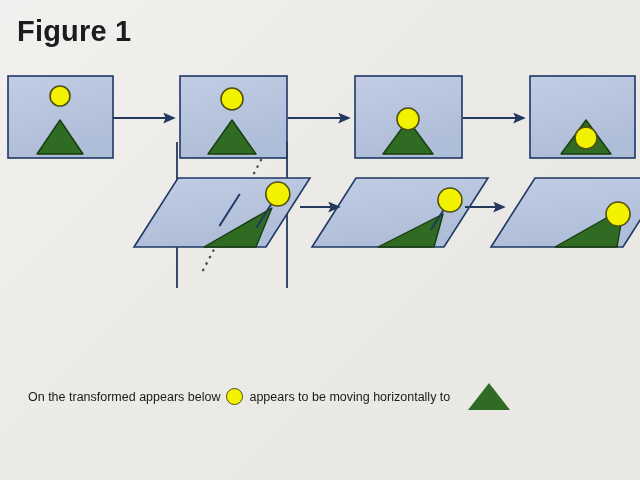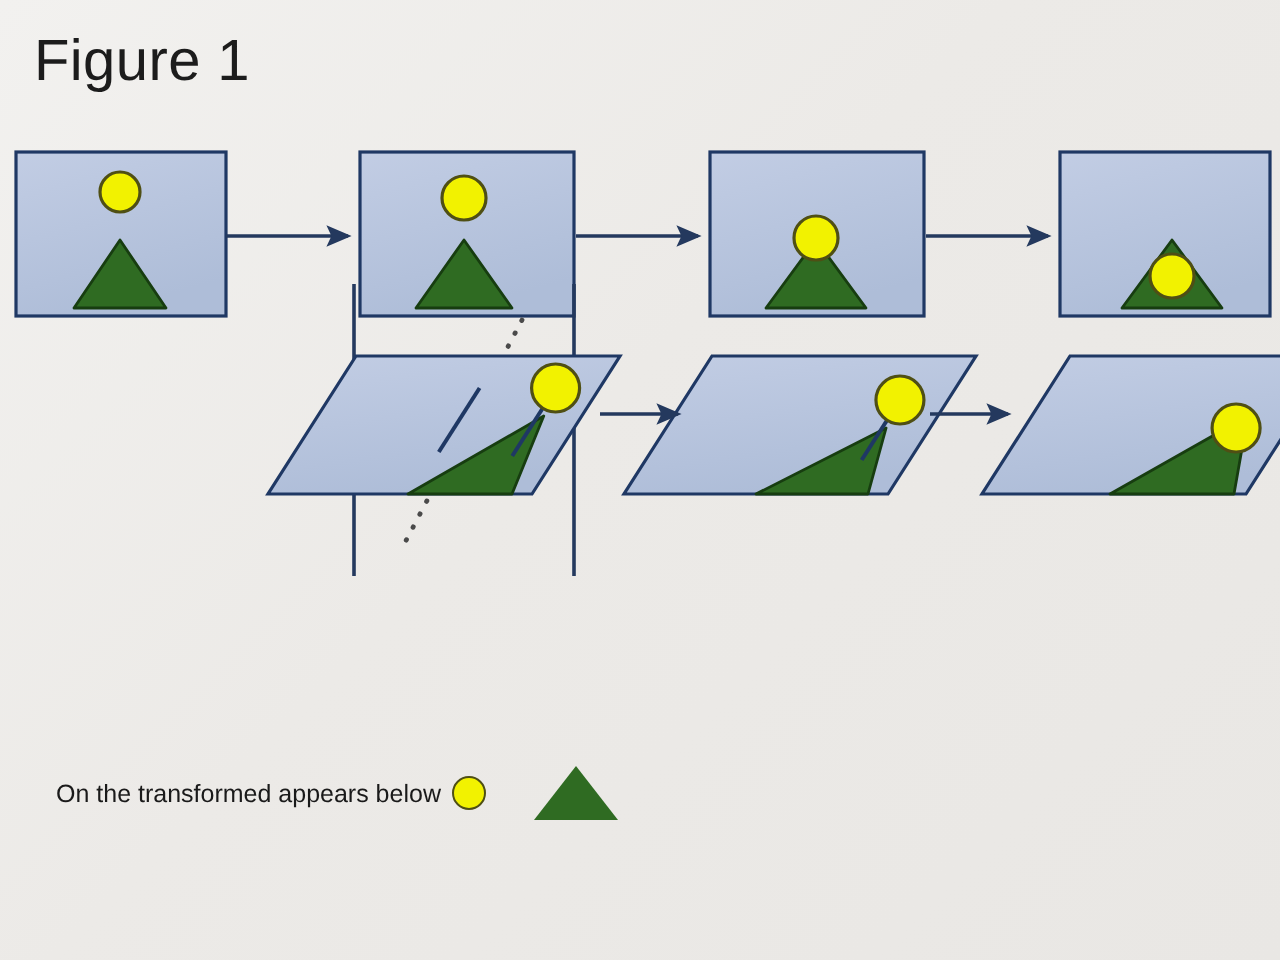--- a/index.html
+++ b/index.html
@@ -16,21 +16,21 @@
   #stage {
     position: relative;
     width: 640px;
     height: 480px;
   }
   #figure-title {
     position: absolute;
     left: 17px;
     top: 16px;
     font-size: 29px;
-    font-weight: 400;
+    font-weight: 700;
     color: #1c1c1c;
     letter-spacing: 0.2px;
     line-height: 1.1;
     white-space: nowrap;
   }
   
   .scene-svg {
     position: absolute;
     overflow: visible;
   }
@@ -145,16 +145,17 @@
         <circle cx="618.0434782608696" cy="214" r="12" fill="#f2f200" stroke="#4f4f14" stroke-width="1.6"></circle>
       </g>
       <line x1="239.79710144927537" y1="194" x2="219.3913043478261" y2="226" stroke="#1f3864" stroke-width="2"></line>
       <line x1="300" y1="207" x2="339" y2="207" stroke="#24395e" stroke-width="1.8" marker-end="url(#arrowHeadBot)"></line>
       <line x1="465" y1="207" x2="504" y2="207" stroke="#24395e" stroke-width="1.8" marker-end="url(#arrowHeadBot)"></line>
     </svg>
 
   <div id="caption-row">
     <span class="ctext">On the transformed appears below</span>
     <span class="inline-circle"></span>
+    <span class="ctext">appears to be moving horizontally to</span>
     <span class="inline-tri"></span>
   </div>
 
 </div>
 
 </body></html>

